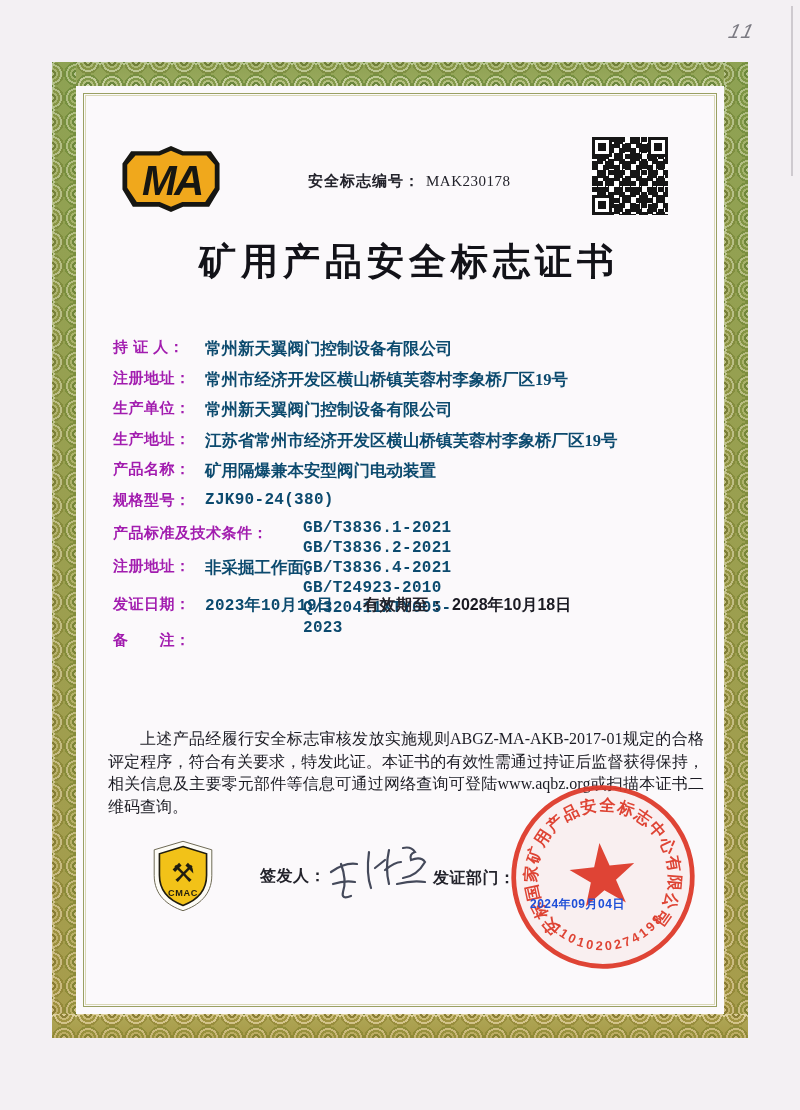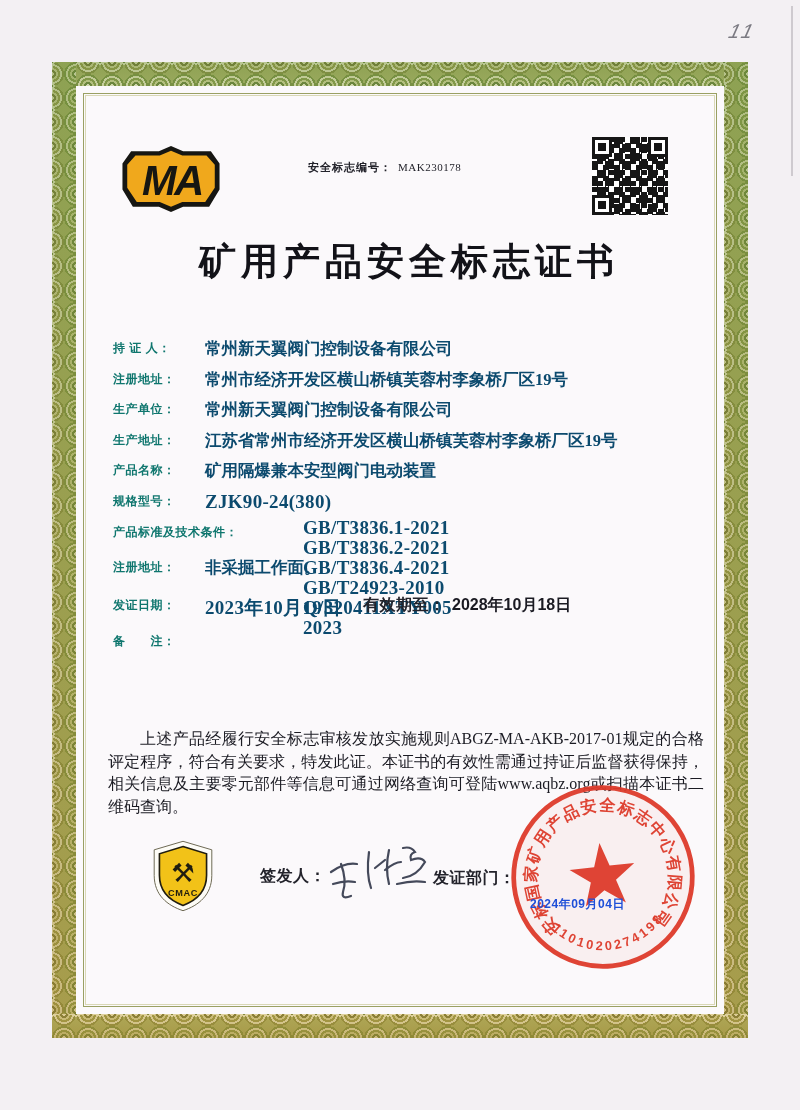--- a/index.html
+++ b/index.html
@@ -26,42 +26,42 @@
   .bs.left{left:0;}
   .bs.right{right:0;}
   .bs.v.tint{background-image:linear-gradient(180deg,rgba(106,142,54,.45),rgba(164,130,38,.45)),
     repeating-radial-gradient(circle at 24px 12px,#f6f3da 0 2px,#6c8340 2px 4px,#cfd29a 4px 6px,#8b9c50 6px 8px,#e8e6c2 8px 10px,#7d9147 10px 12px,rgba(0,0,0,0) 12px 24px),
     repeating-radial-gradient(circle at 0 12px,#f2eccc 0 2px,#77773c 2px 4px,#d8d4a2 4px 6px,#9a9a50 6px 8px,#ece8c8 8px 10px,#8a8f49 10px 12px,rgba(0,0,0,0) 12px 24px);}
   .inner-frame{position:absolute;inset:31px;border:1px solid #9aa063;pointer-events:none;}
   .inner-frame::after{content:'';position:absolute;inset:1px;border:1px solid #d9d8b6;}
 
   
   .ma-logo{position:absolute;left:119px;top:144px;}
-  .cert-no{position:absolute;left:308px;top:160px;font-size:11px;color:#23232b;white-space:nowrap;}
+  .cert-no{position:absolute;left:308px;top:172px;font-size:15px;color:#23232b;white-space:nowrap;}
   .cert-no .lab{font-weight:bold;letter-spacing:1px;}
   .cert-no .val{font-family:"Liberation Serif","DejaVu Serif",serif;letter-spacing:.5px;margin-left:6px;}
   .qr{position:absolute;left:592px;top:137px;width:76px;height:78px;background-color:#fff;
       background-image:
         repeating-conic-gradient(#161616 0% 25%, rgba(0,0,0,0) 25% 50%),
         repeating-conic-gradient(#161616 0% 25%, rgba(0,0,0,0) 25% 50%);
       background-size:11px 11px,17px 17px;background-position:0 0,5px 7px;}
   .fd{position:absolute;width:20px;height:20px;border:3px solid #161616;background:#fff;box-sizing:border-box;}
   .fd::after{content:'';position:absolute;inset:3px;background:#161616;}
   .fd.tl{left:0;top:0;} .fd.tr{right:0;top:0;} .fd.bl{left:0;bottom:0;}
 
   .title{position:absolute;left:0;top:237px;width:800px;text-align:center;
          font-family:"Liberation Serif","DejaVu Serif",serif;font-weight:bold;
          font-size:37px;letter-spacing:5px;color:#121218;padding-left:9px;}
 
   
   .row{position:absolute;left:113px;white-space:nowrap;}
-  .row .lab{display:inline-block;font-weight:bold;font-size:12px;color:#0f766e;letter-spacing:.5px;}
+  .row .lab{display:inline-block;font-weight:bold;font-size:15px;color:#a21caf;letter-spacing:.5px;}
   .row .val{position:absolute;left:92px;top:0;font-family:"Liberation Serif","DejaVu Serif",serif;
             font-weight:bold;font-size:16.5px;color:#0c4a6e;}
-  .row .val.alnum{font-family:Liberation Serif, serif;font-size:19px;letter-spacing:.3px;}
+  .row .val.alnum{font-family:Liberation Mono, monospace;font-size:16px;letter-spacing:.3px;}
   .row .val.pre{white-space:pre-line;line-height:20px;}
   .val2{position:absolute;font-family:"Liberation Sans","DejaVu Sans",sans-serif;font-weight:bold;
         font-size:16px;color:#1a1a22;white-space:nowrap;}
   .lab2{position:absolute;font-weight:bold;font-size:16px;color:#23232b;letter-spacing:.5px;white-space:nowrap;}
 
   .statement{position:absolute;left:108px;top:728px;width:596px;text-align:justify;text-indent:2em;
              font-family:"Liberation Serif","DejaVu Serif",serif;font-weight:normal;font-size:16px;
              line-height:1.42;color:#1b1b23;}
 
   

